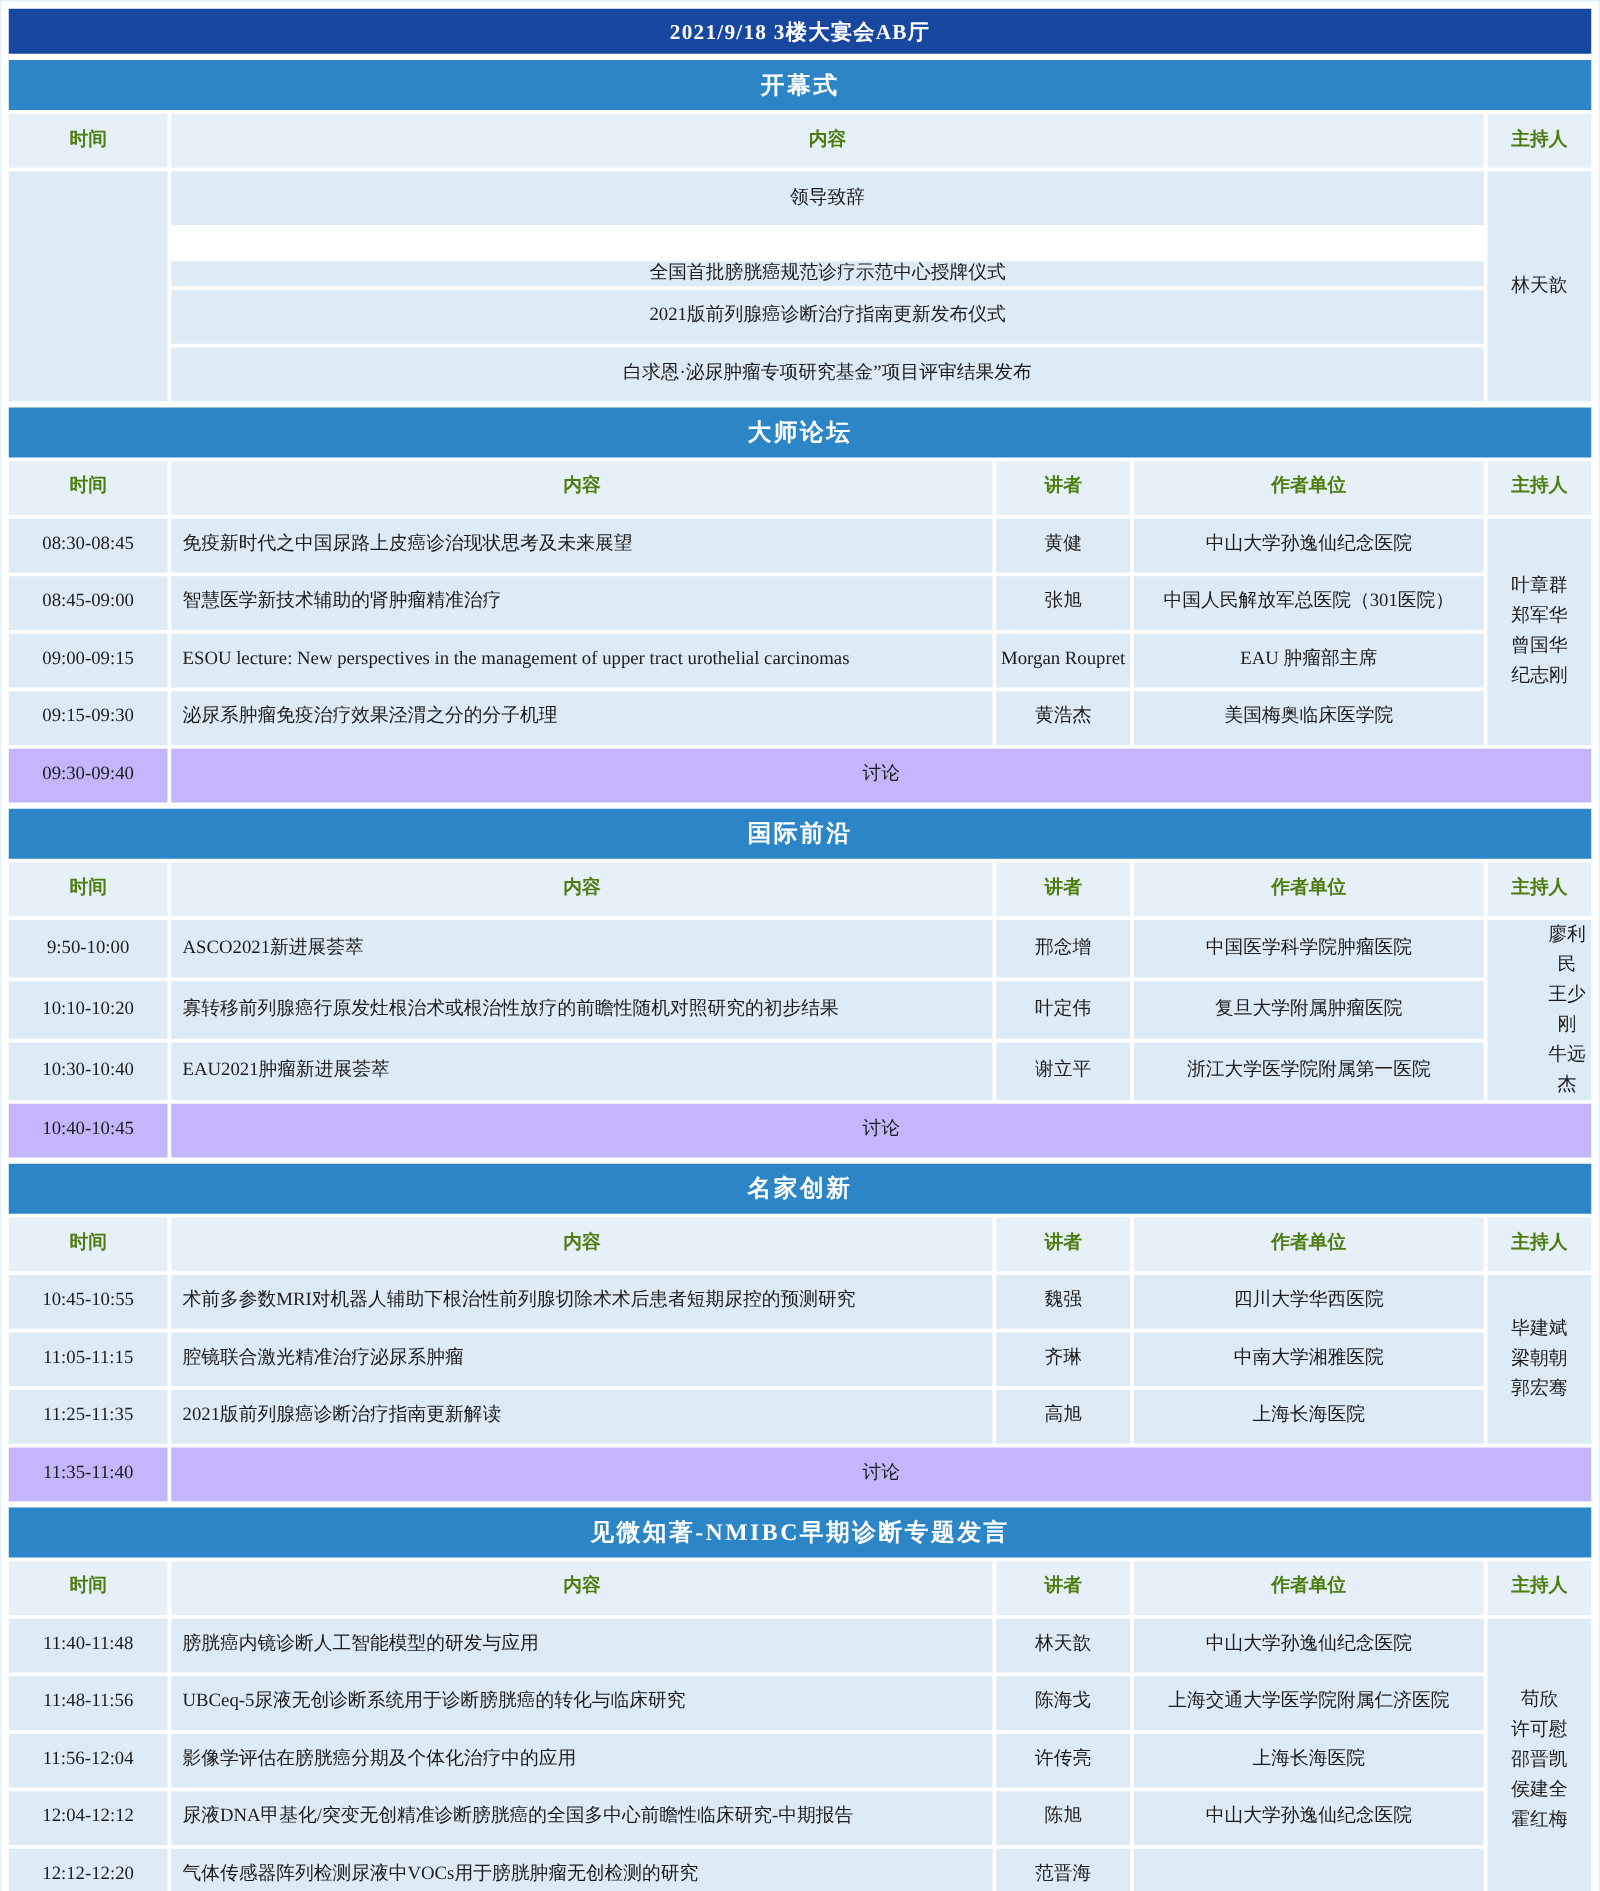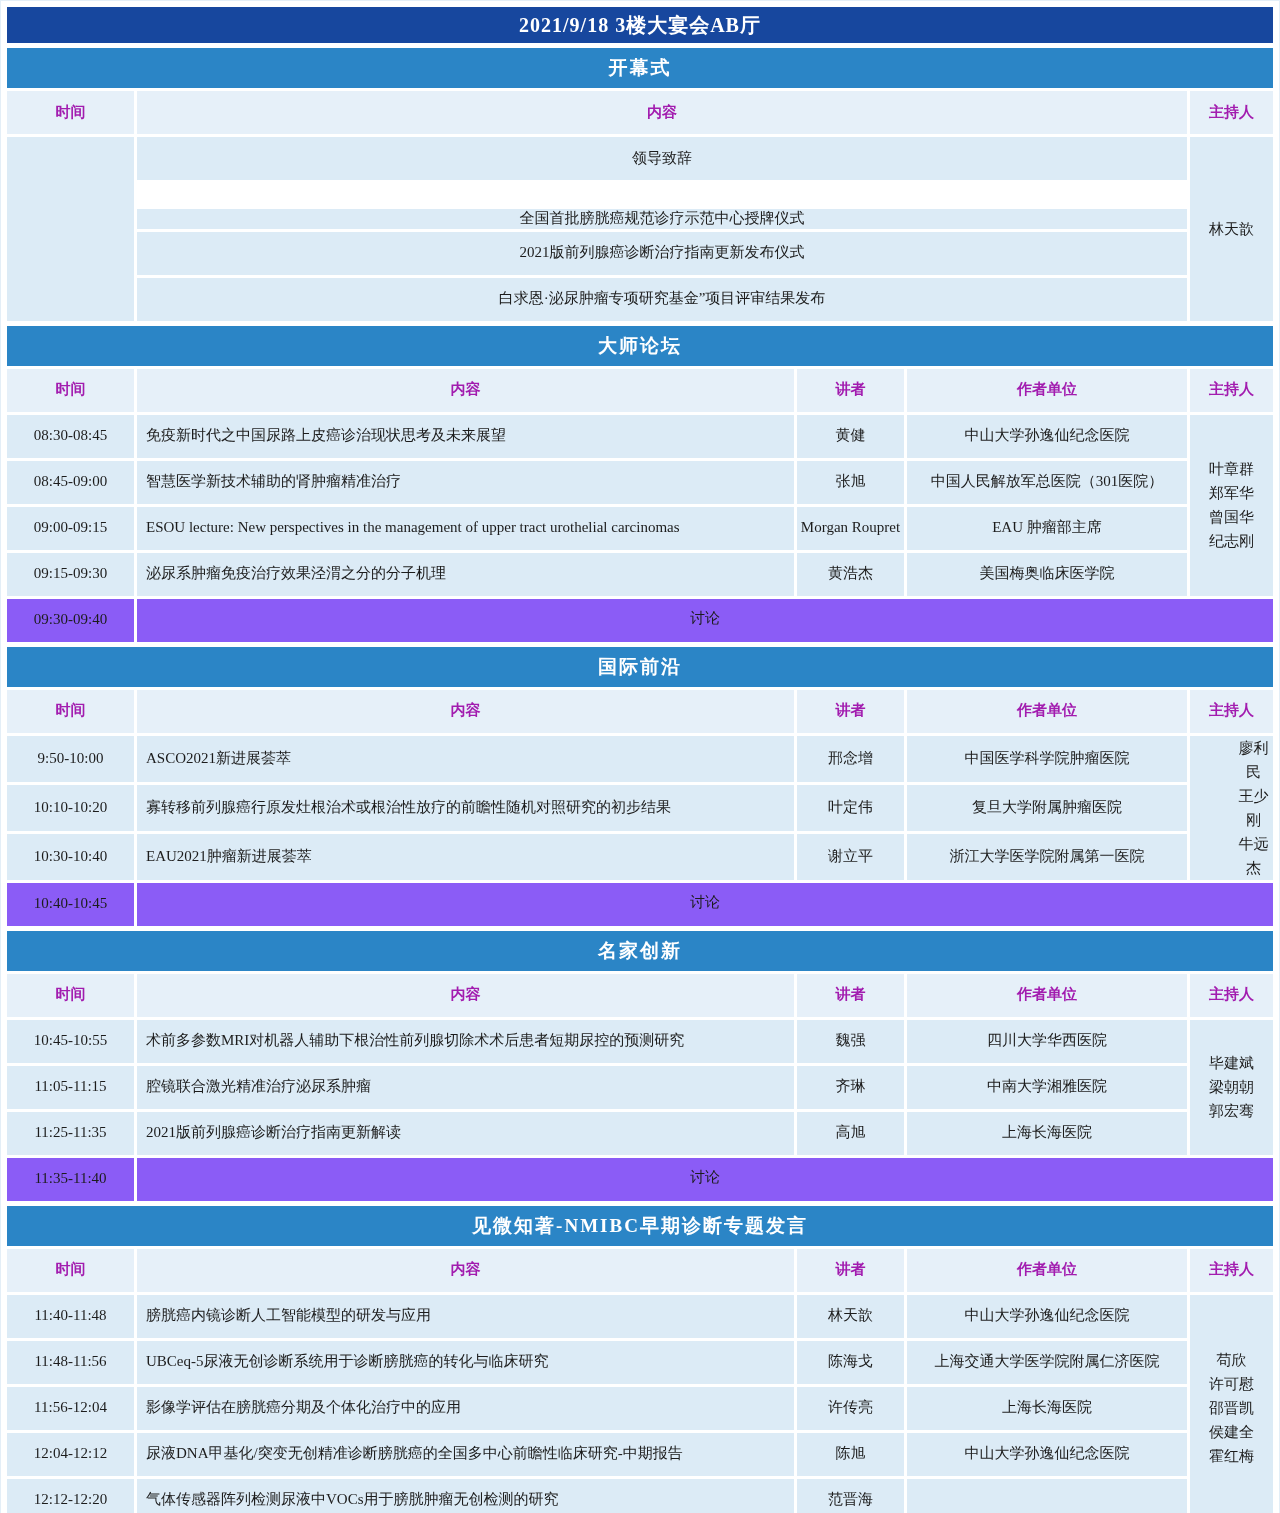--- a/index.html
+++ b/index.html
@@ -3,35 +3,35 @@
 <meta charset="utf-8">
 <style>
   html,body { margin:0; padding:0; background:#ffffff; }
   .wrap {
     width:1280px; box-sizing:border-box; padding:6px 6px 8px 6px;
     background:#ffffff; border:1px solid #e3eef7;
     font-family:"Liberation Serif","DejaVu Serif",serif;
   }
   .titlebar {
     background:#17479e; height:36px; display:flex; align-items:center; justify-content:center;
-    color:#ffffff; font-weight:bold; font-size:20px; letter-spacing:1px; margin-bottom:5px;
+    color:#ffffff; font-weight:bold; font-size:17px; letter-spacing:1px; margin-bottom:5px;
   }
   .section-bar {
     background:#2b85c6; height:40px; display:flex; align-items:center; justify-content:center;
     color:#ffffff; font-weight:bold; font-size:19px; letter-spacing:2px; margin:5px 0 3px 0;
   }
   .grid { display:grid; gap:3px; background:#ffffff; }
   .cols5 { grid-template-columns:127px 657px 107px 280px 1fr; grid-auto-rows:minmax(43px,auto); }
   .cols3 { grid-template-columns:127px 1050px 1fr; grid-auto-rows:minmax(43px,auto); }
   .cell {
     background:#dcebf6; display:flex; align-items:center; justify-content:center;
     font-size:15px; color:#1c1c1c; line-height:1.3; text-align:center;
   }
-  .hdr  { background:#e6f0f9; color:#a21caf; font-weight:bold; min-height:40px; }
-  .light{ background:#8b5cf6; }
+  .hdr  { background:#e6f0f9; color:#4d7c0f; font-weight:bold; min-height:40px; }
+  .light{ background:#c4b5fd; }
   .left { justify-content:flex-start; text-align:left; padding:3px 7px 3px 9px; }
   .host { white-space:pre-line; line-height:1.6; }
   .merged { grid-column:2 / -1;font-family:Liberation Mono, monospace; }
   .disc-span { width:657px; text-align:center; display:inline-block; }
   .disc-left { justify-content:flex-start; text-align:left; padding-left:10px; }
 </style>
 </head>
 <body>
 
 <div class="wrap">

